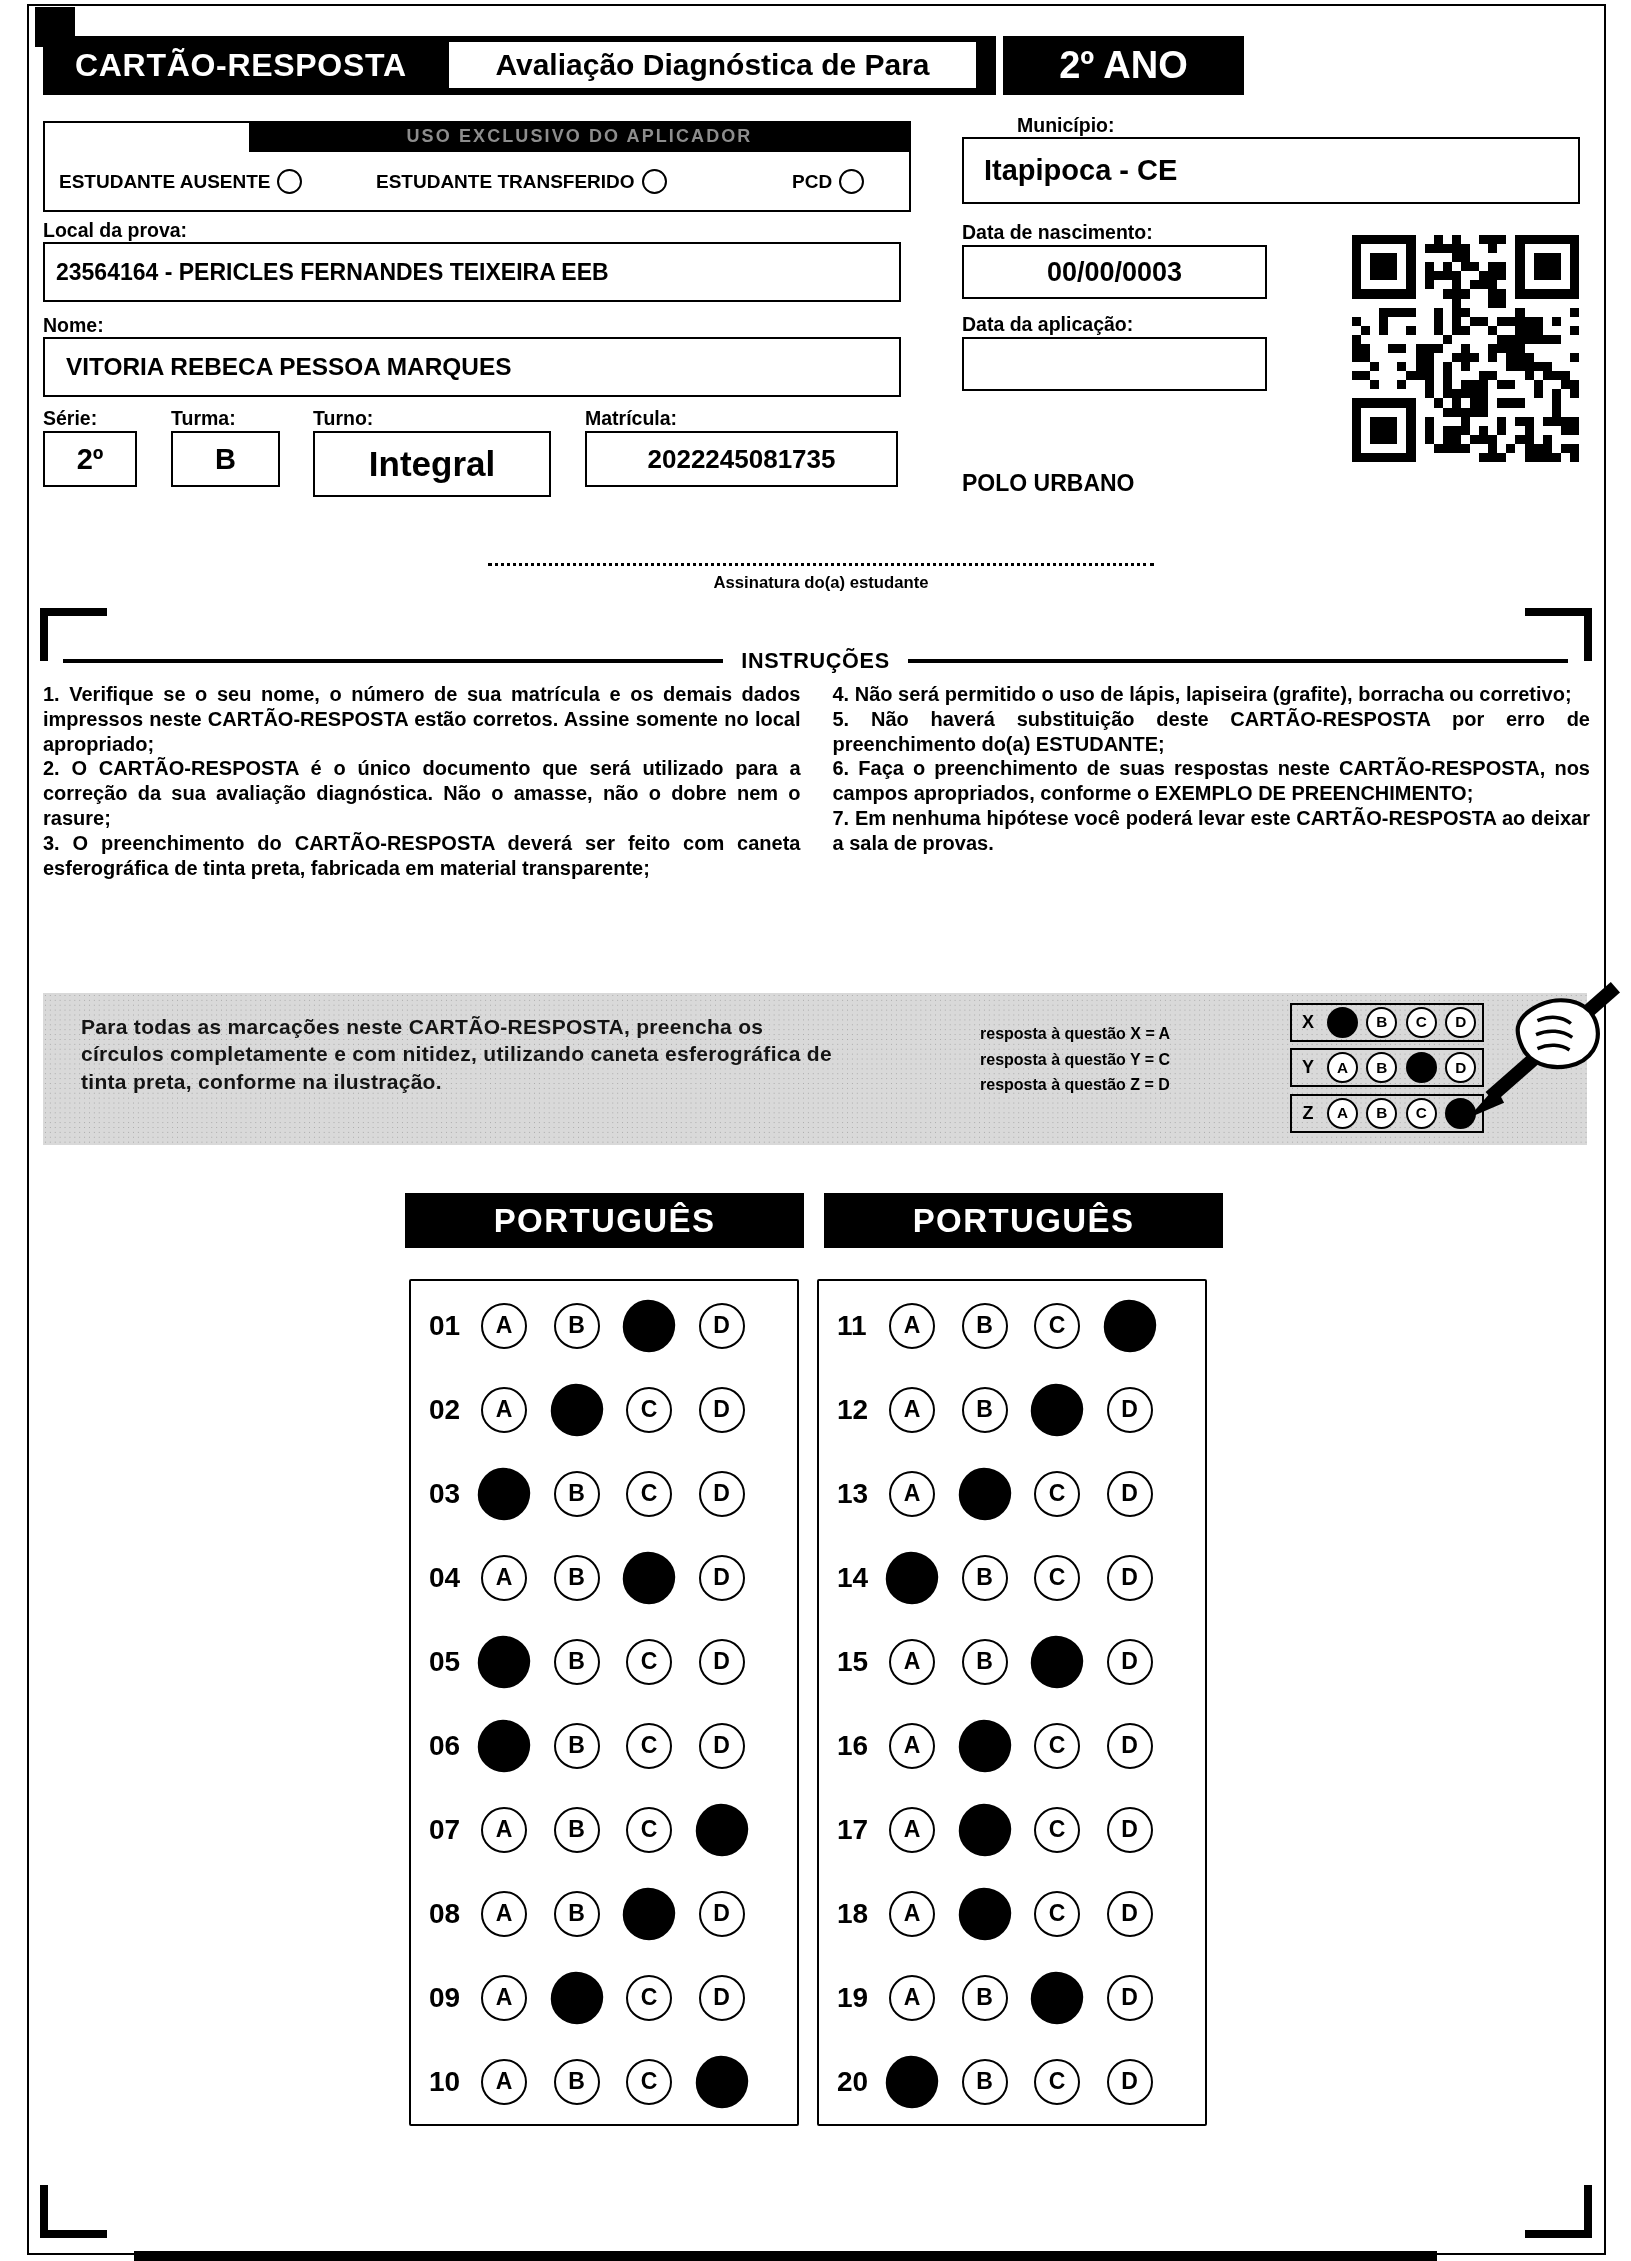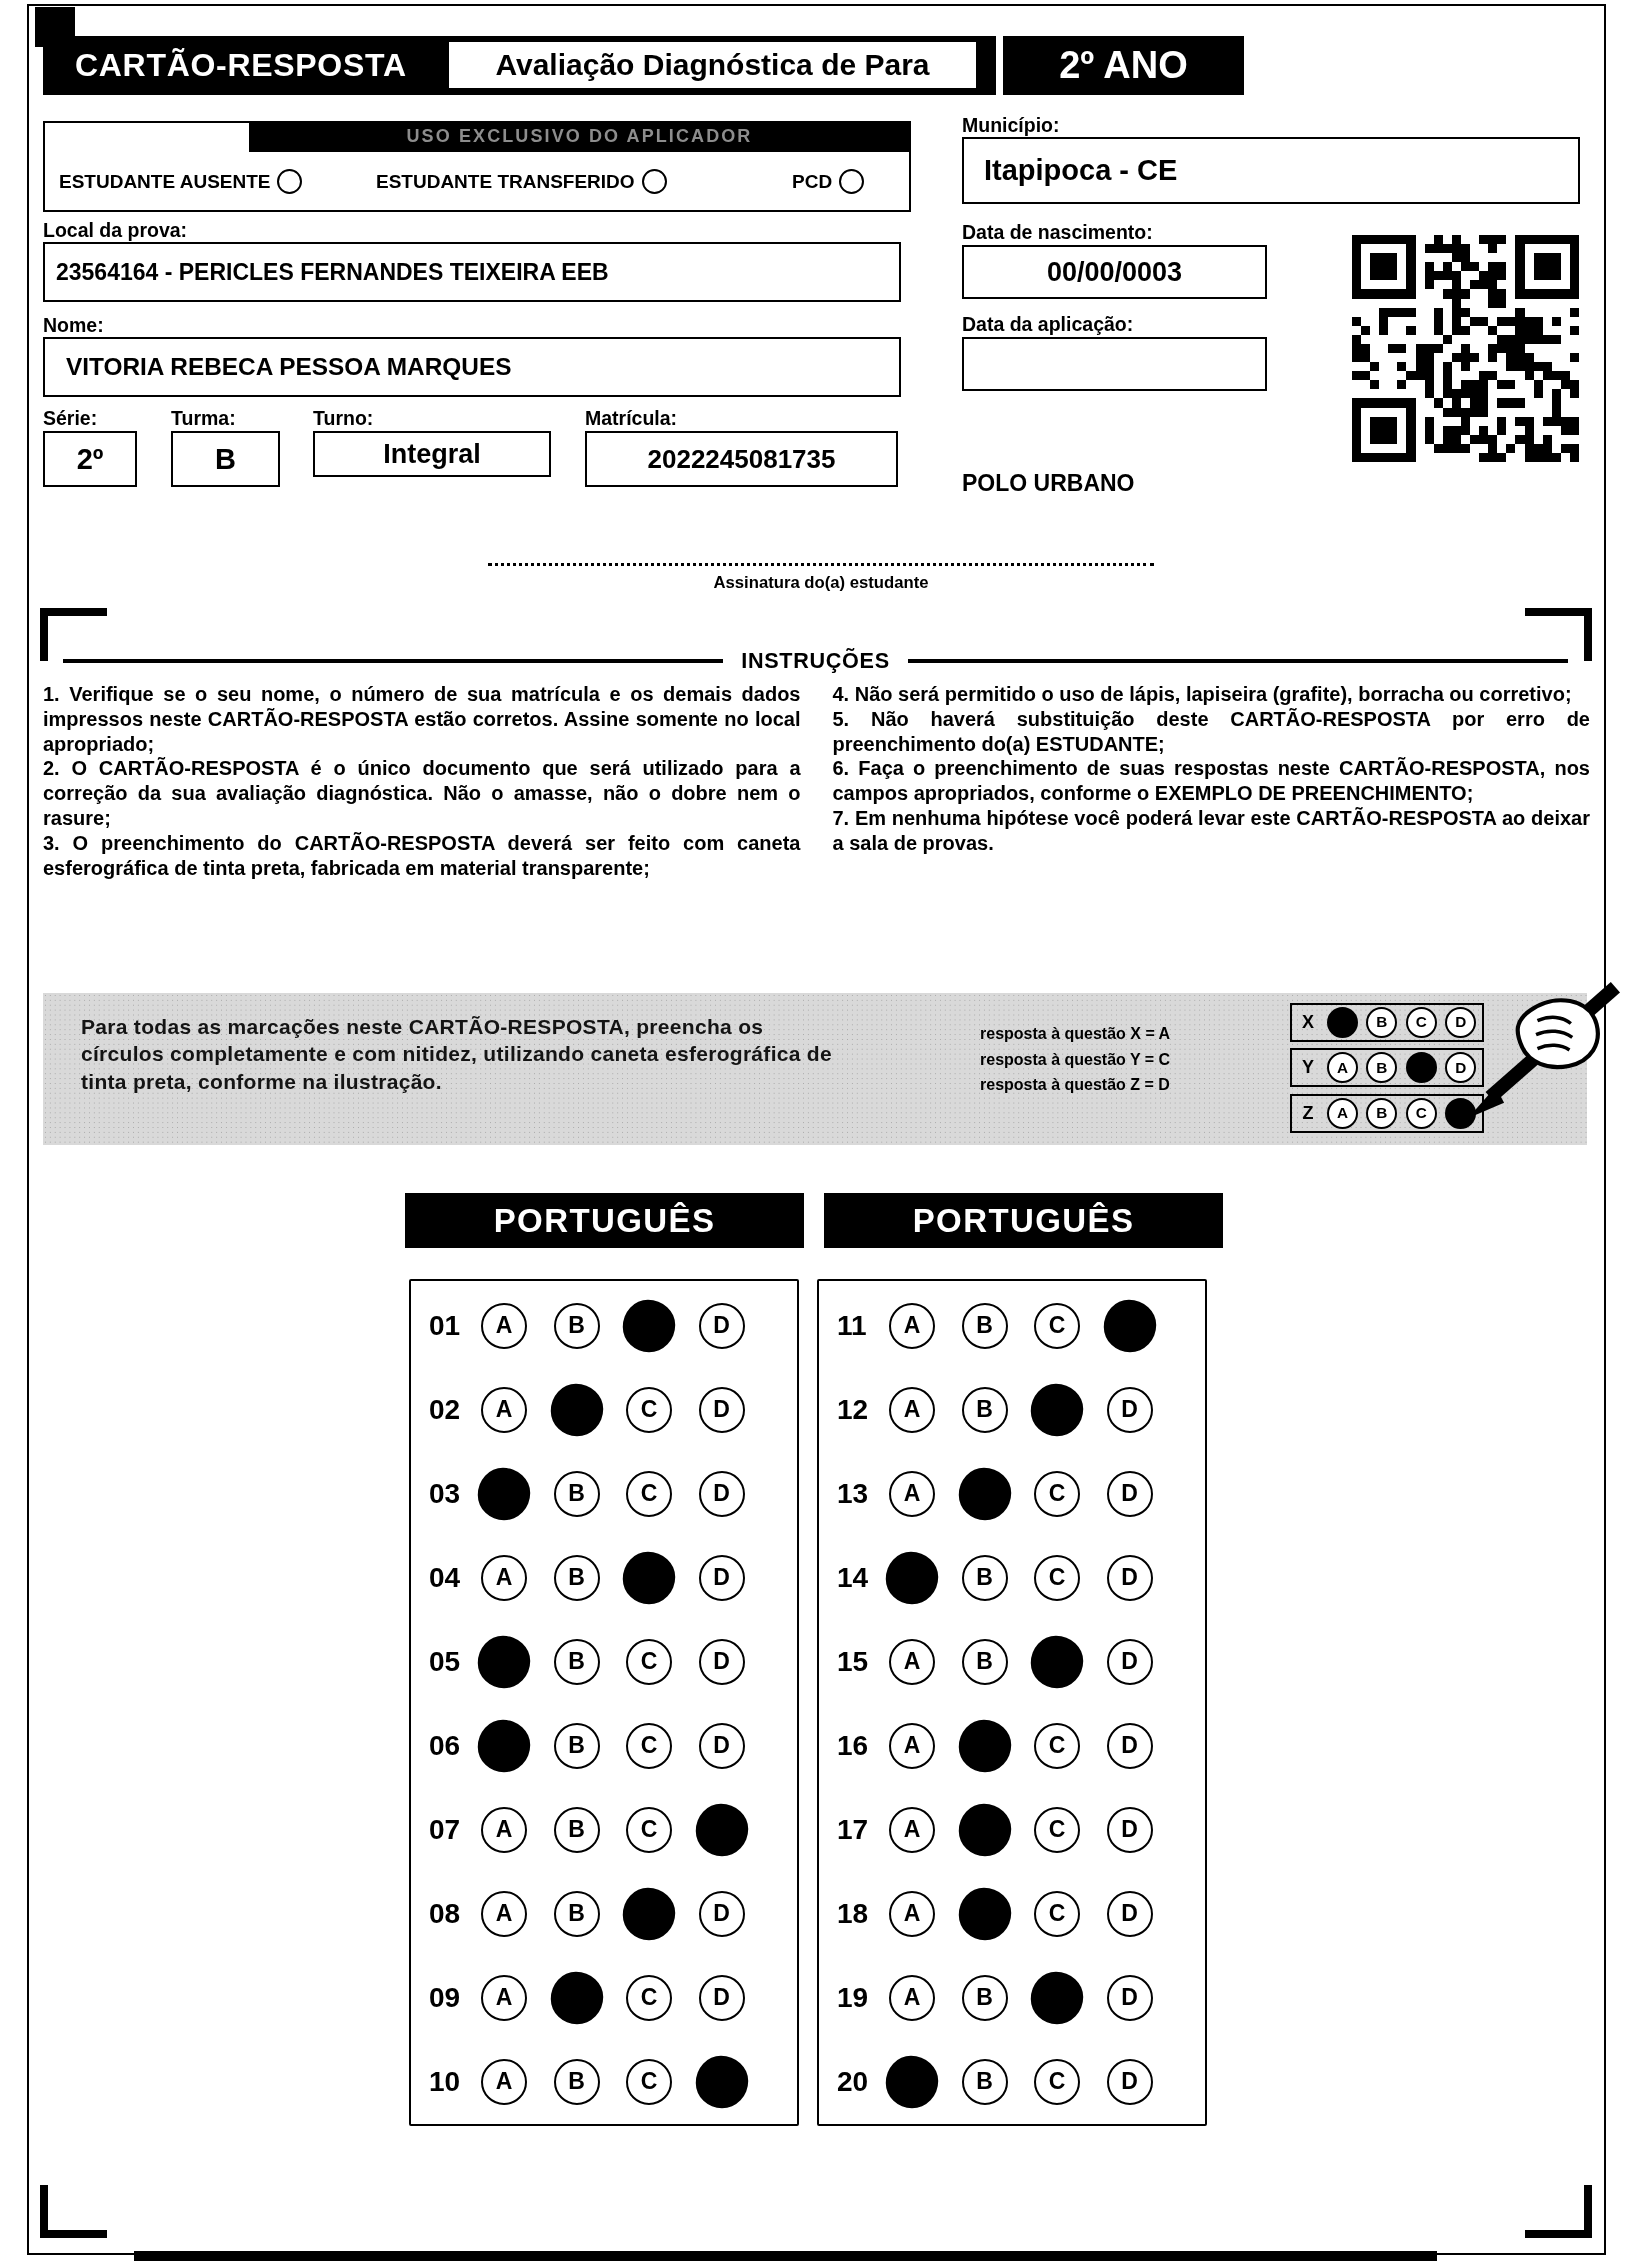--- a/index.html
+++ b/index.html
@@ -19,23 +19,23 @@
   .cb-item{position:absolute;top:169px;display:flex;align-items:center;gap:7px;font-size:19px}
   #cb1{left:59px}#cb2{left:376px}#cb3{left:792px}
   .cb-circle{width:25px;height:25px;border:2.8px solid #000;border-radius:50%;background:#fff}
   #local-lbl{left:43px;top:219px}
   #local-box{left:43px;top:242px;width:858px;height:60px;padding-left:11px;font-size:23px}
   #nome-lbl{left:43px;top:314px}
   #nome-box{left:43px;top:337px;width:858px;height:60px;padding-left:21px;font-size:24.4px}
   #serie-lbl{left:43px;top:407px}#turma-lbl{left:171px;top:407px}#turno-lbl{left:313px;top:407px}#matr-lbl{left:585px;top:407px}
   #serie-box{left:43px;top:431px;width:94px;height:56px;justify-content:center;font-size:29px}
   #turma-box{left:171px;top:431px;width:109px;height:56px;justify-content:center;font-size:29px}
-  #turno-box{left:313px;top:431px;width:238px;height:46px;justify-content:center;font-size:27px}
+  #turno-box{left:313px;top:431px;width:238px;height:66px;justify-content:center;font-size:35px}
   #matr-box{left:585px;top:431px;width:313px;height:56px;justify-content:center;font-size:26px}
-  #mun-lbl{left:962px;top:114px}
+  #mun-lbl{left:1017px;top:114px}
   #mun-box{left:962px;top:137px;width:618px;height:67px;padding-left:20px;font-size:29px}
   #nasc-lbl{left:962px;top:221px}
   #nasc-box{left:962px;top:245px;width:305px;height:54px;justify-content:center;font-size:27px}
   #apl-lbl{left:962px;top:313px}
   #apl-box{left:962px;top:337px;width:305px;height:54px}
   #qr{left:1352px;top:235px;width:227px;height:227px}
   #polo{left:962px;top:470px;font-size:23px}
   #sig-line{left:488px;top:563px;width:666px;border-top:3.5px dotted #000}
   #sig-lbl{left:488px;top:573px;width:666px;text-align:center;font-size:16.7px}
   .bracket{position:absolute;width:67px;height:53px}

